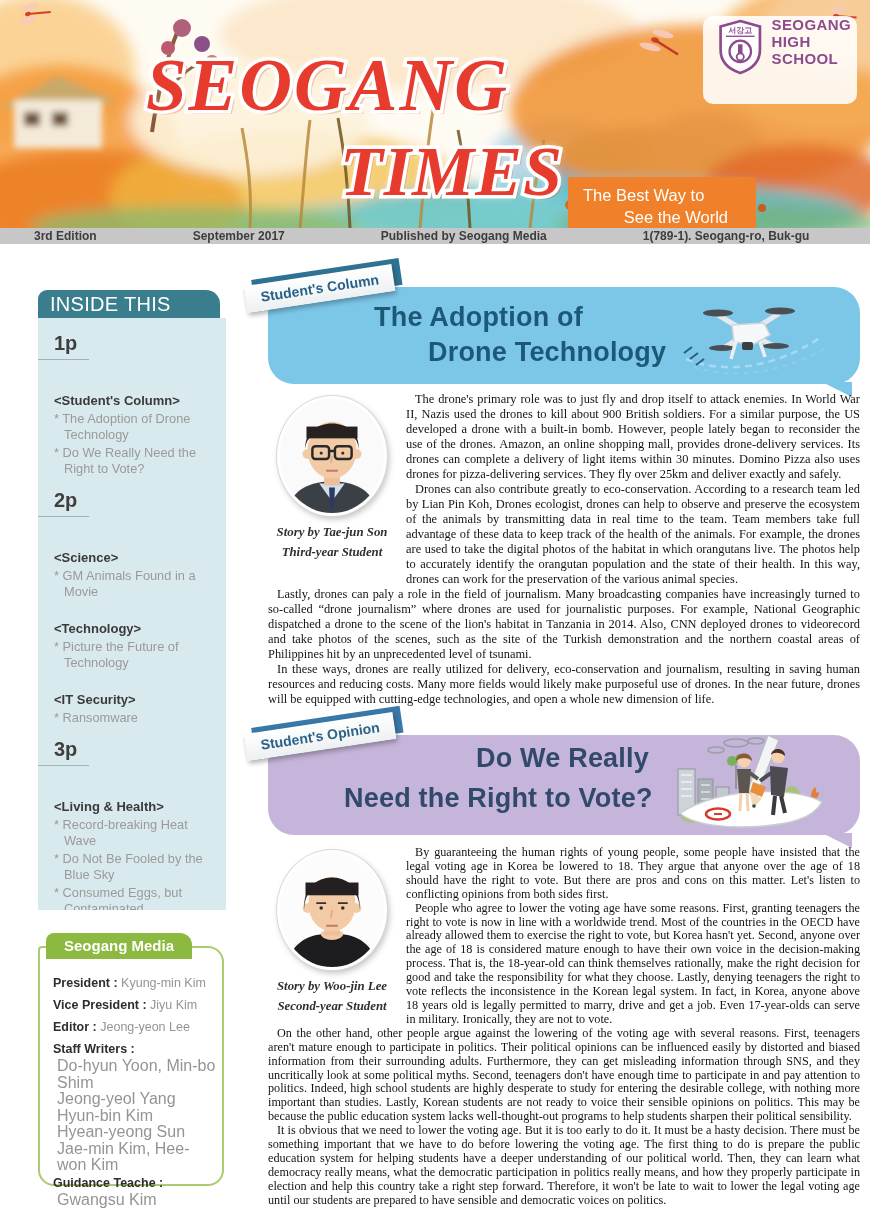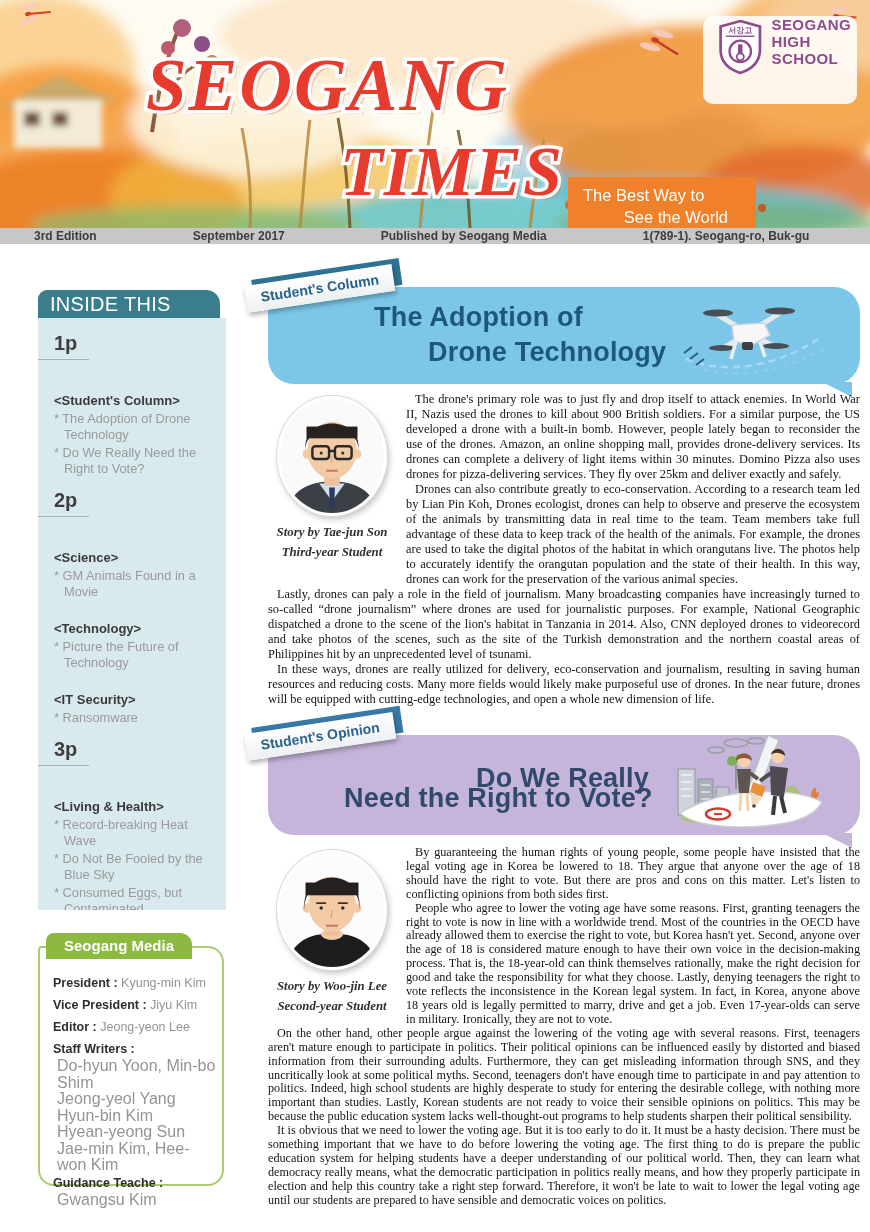--- a/index.html
+++ b/index.html
@@ -339,21 +339,21 @@
       <div class="byline">Story by Tae-jun Son</div>
       <div class="byline">Third-year Student</div>
     </div>
     <p>The drone's primary role was to just fly and drop itself to attack enemies. In World War II, Nazis used the drones to kill about 900 British soldiers. For a similar purpose, the US developed a drone with a built-in bomb. However, people lately began to reconsider the use of the drones. Amazon, an online shopping mall, provides drone-delivery services. Its drones can complete a delivery of light items within 30 minutes. Domino Pizza also uses drones for pizza-delivering services. They fly over 25km and deliver exactly and safely.</p>
     <p>Drones can also contribute greatly to eco-conservation. According to a research team led by Lian Pin Koh, Drones ecologist, drones can help to observe and preserve the ecosystem of the animals by transmitting data in real time to the team. Team members take full advantage of these data to keep track of the health of the animals. For example, the drones are used to take the digital photos of the habitat in which orangutans live. The photos help to accurately identify the orangutan population and the state of their health. In this way, drones can work for the preservation of the various animal species.</p>
     <p>Lastly, drones can paly a role in the field of journalism. Many broadcasting companies have increasingly turned to so-called “drone journalism” where drones are used for journalistic purposes. For example, National Geographic dispatched a drone to the scene of the lion's habitat in Tanzania in 2014. Also, CNN deployed drones to videorecord and take photos of the scenes, such as the site of the Turkish demonstration and the northern coastal areas of Philippines hit by an unprecedented level of tsunami.</p>
     <p>In these ways, drones are really utilized for delivery, eco-conservation and journalism, resulting in saving human resources and reducing costs. Many more fields would likely make purposeful use of drones. In the near future, drones will be equipped with cutting-edge technologies, and open a whole new dimension of life.</p>
   </div>
 
   <div class="banner banner2">
-    <div class="b-title" style="left:208px;top:28px;">Do We Really</div>
+    <div class="b-title" style="left:208px;top:8px;">Do We Really</div>
     <div class="b-title" style="left:76px;top:48px;">Need the Right to Vote?</div>
     <svg class="b-illu" style="left:406px;top:0;" width="160" height="98" viewBox="0 0 160 98">
       <g stroke="#9aa0a6" stroke-width="1.5" fill="none">
         <ellipse cx="62" cy="8" rx="12" ry="4"></ellipse>
           <ellipse cx="82" cy="6" rx="8" ry="3"></ellipse>
           <ellipse cx="42" cy="15" rx="8" ry="3"></ellipse>
       </g>
       <g>
         <rect x="4" y="34" width="17" height="46" fill="#cdd3d8" stroke="#8f969c"></rect>
         <rect x="24" y="44" width="15" height="36" fill="#aab1b7" stroke="#8f969c"></rect>

